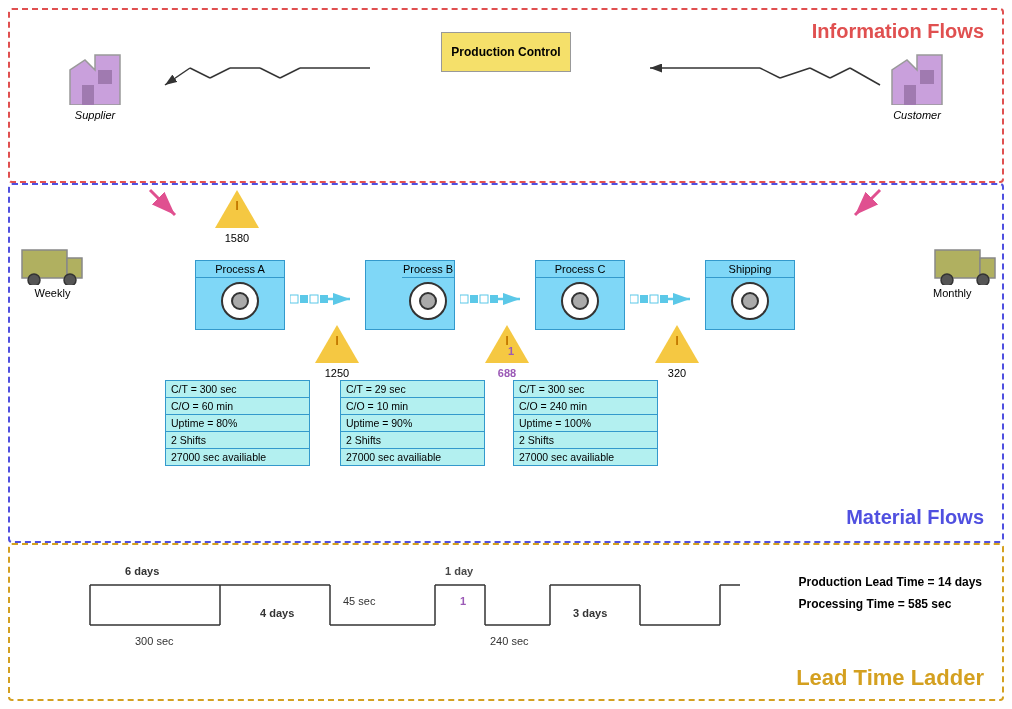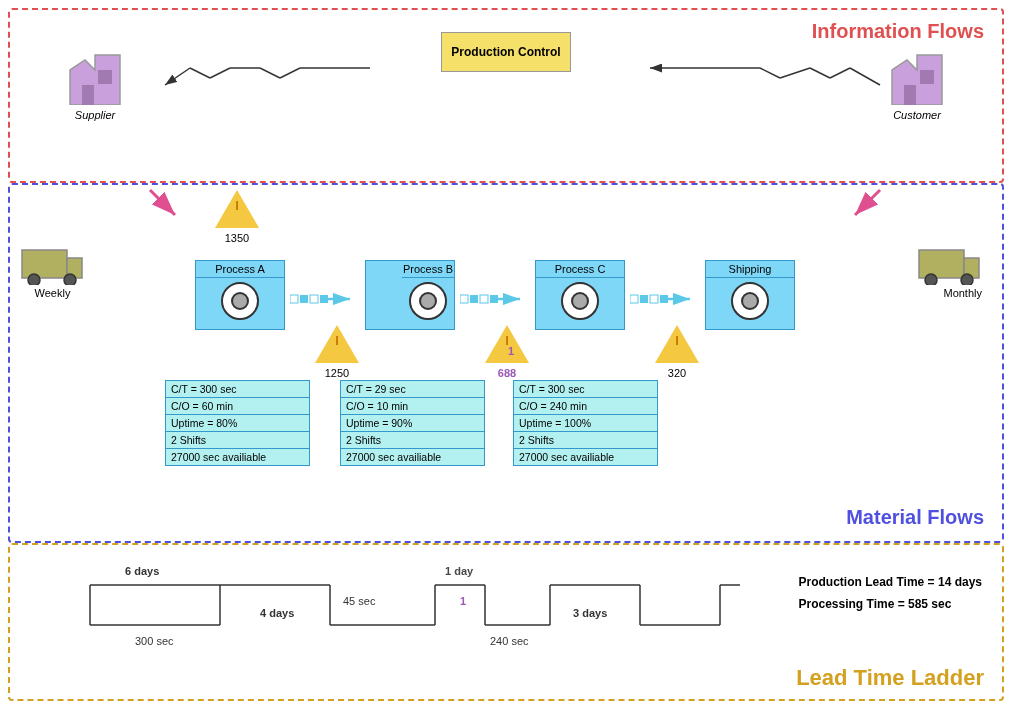--- a/index.html
+++ b/index.html
@@ -225,21 +225,21 @@
   <div style="position:absolute; top:55px; left:10px; text-align:center;">
     <svg width="65" height="45">
       <rect x="2" y="10" width="45" height="28" fill="#b0b060" stroke="#888" stroke-width="1.5"></rect>
       <rect x="47" y="18" width="15" height="20" fill="#b0b060" stroke="#888" stroke-width="1.5"></rect>
       <circle cx="14" cy="40" r="6" fill="#555" stroke="#333" stroke-width="1.5"></circle>
       <circle cx="50" cy="40" r="6" fill="#555" stroke="#333" stroke-width="1.5"></circle>
     </svg>
     <div style="font-size:11px;">Weekly</div>
   </div>
 
-  <div style="position:absolute; top:55px; right:20px; text-align:right;">
+  <div style="position:absolute; top:55px; right:4px; text-align:left;">
     <svg width="65" height="45">
       <rect x="2" y="10" width="45" height="28" fill="#b0b060" stroke="#888" stroke-width="1.5"></rect>
       <rect x="47" y="18" width="15" height="20" fill="#b0b060" stroke="#888" stroke-width="1.5"></rect>
       <circle cx="14" cy="40" r="6" fill="#555" stroke="#333" stroke-width="1.5"></circle>
       <circle cx="50" cy="40" r="6" fill="#555" stroke="#333" stroke-width="1.5"></circle>
     </svg>
     <div style="font-size:11px;">Monthly</div>
   </div>
 
   <svg style="position:absolute;top:0;left:0;width:100%;height:100%;pointer-events:none;">
@@ -252,21 +252,21 @@
       </marker>
     </defs>
 
     <line x1="140" y1="5" x2="165" y2="30" stroke="#e05090" stroke-width="3" marker-end="url(#pink-arrow)"></line>
 
     <line x1="870" y1="5" x2="845" y2="30" stroke="#e05090" stroke-width="3" marker-end="url(#pink-arrow2)"></line>
   </svg>
 
   <div class="inv-triangle" style="top:5px; left:205px;">
     <div class="inv-triangle-shape"></div>
-    <div class="inv-number">1350</div>
+    <div class="inv-number">1580</div>
   </div>
 
   <div class="process-box" style="top:75px; left:185px;">
     <div class="process-box-title">
       <span>Process A</span>
     </div>
     <div class="process-circle"></div>
   </div>
 
   <div style="position:absolute; top:102px; left:280px; width:65px; height:24px;">

